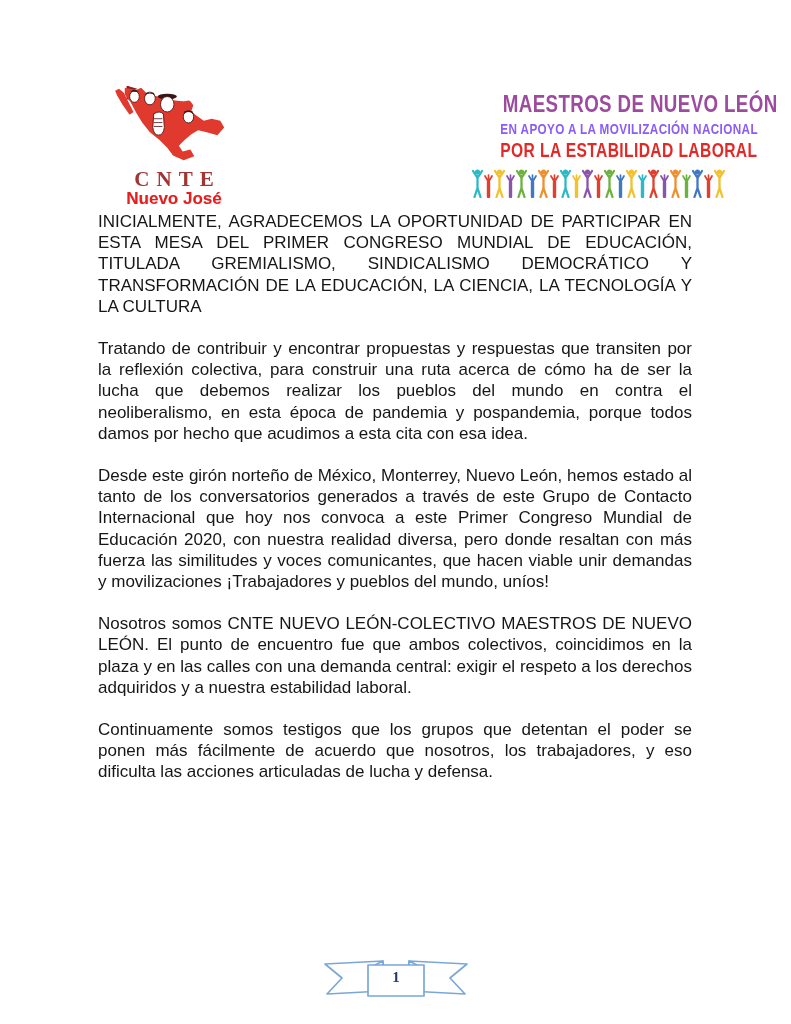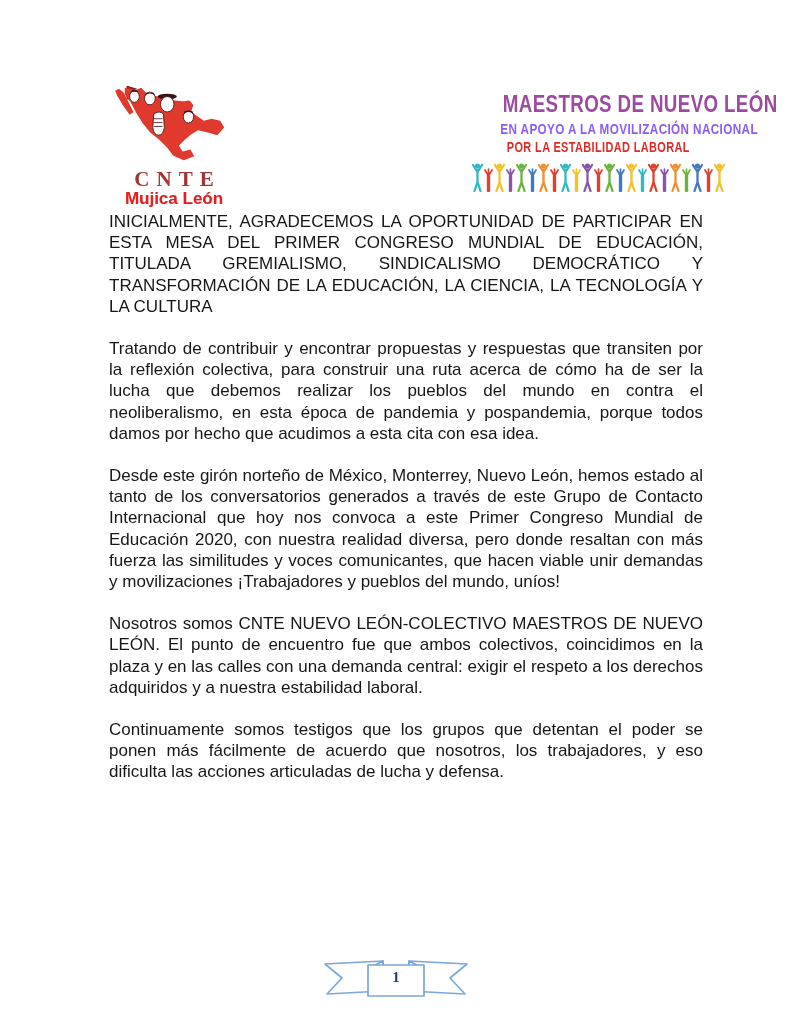--- a/index.html
+++ b/index.html
@@ -15,28 +15,28 @@
     letter-spacing:7px;padding-left:7px;color:#a33434;margin-top:3px;line-height:1;
   }
   .logo-region{font-size:17px;font-weight:bold;color:#e41f1f;line-height:1.1;
     text-shadow:0.4px 0.4px 0 #f6b7b7;}
   
   .masthead{position:absolute;left:464px;top:92px;width:268px;text-align:center;line-height:1;}
   .masthead .cond{display:inline-block;font-weight:bold;transform:scaleX(0.78);
     transform-origin:center;white-space:nowrap;letter-spacing:0.5px;}
   .mh1{font-size:24px;color:#9c4b9f;}
   .mh2{font-size:15px;color:#a43fa4;margin-top:5px;}
-  .mh3{font-size:14px;color:#e12a28;margin-top:4px;}
+  .mh3{font-size:20px;color:#e12a28;margin-top:4px;}
   .people-row{margin-top:7px;height:31px;display:flex;justify-content:center;
     align-items:flex-end;gap:1px;}
   .people-row svg{display:block;}
   
   .body-text{
     position:absolute;left:98px;top:211px;width:594px;
-    font-size:17px;line-height:21.2px;text-align:justify;color:#161616;margin-left:11px;
+    font-size:17px;line-height:21.2px;text-align:justify;color:#161616;
   }
   .body-text p{margin:0 0 21px 0;}
   .bold{font-weight:bold;}
   
   .ribbon{position:absolute;left:321px;top:953px;width:150px;height:52px;}
   .ribbon svg{display:block;}
   .page-num{
     position:absolute;left:0;top:16px;width:100%;text-align:center;
     font-family:"Liberation Serif",serif;font-weight:bold;font-size:15px;color:#1f3b6e;
   }
@@ -67,21 +67,21 @@
       <ellipse cx="58" cy="13" rx="10" ry="3" fill="#3a1515"></ellipse>
       <ellipse cx="58" cy="21" rx="7" ry="8" fill="#fff" stroke="#5a2020" stroke-width="1"></ellipse>
       <path d="M51,18 A7,6 0 0 1 65,18 L64,13 L52,13 Z" fill="#3a1515"></path>
       <ellipse cx="80" cy="34" rx="5.4" ry="6.4" fill="#fff" stroke="#5a2020" stroke-width="1"></ellipse>
       <path d="M75,32 A5.5,5 0 0 1 85,32 L84,28 L76,28 Z" fill="#3a1515"></path>
 
       <path d="M44,31 q6,-4 10,0 l1,14 q-1,8 -6,8 q-5,0 -6,-8 Z" fill="#fff" stroke="#5a2020" stroke-width="1"></path>
       <path d="M44,36 h9 M44,40 h9 M44,44 h9" stroke="#5a2020" stroke-width="0.9" fill="none"></path>
     </svg>
     <div class="logo-org" style="color: rgb(163, 52, 52);">CNTE</div>
-    <div class="logo-region" style="color: rgb(228, 31, 31);">Mujica León</div>
+    <div class="logo-region" style="color: rgb(228, 31, 31);">Nuevo José</div>
   </div>
 
   <div class="masthead">
     <div class="mh1" style="color: rgb(156, 75, 159);"><span class="cond">MAESTROS DE NUEVO LEÓN</span></div>
     <div class="mh2" style="color: #8b5cf6;"><span class="cond">EN APOYO A LA MOVILIZACIÓN NACIONAL</span></div>
     <div class="mh3" style="color: rgb(225, 42, 40);"><span class="cond">POR LA ESTABILIDAD LABORAL</span></div>
     <div class="people-row">
         <span>
           <svg width="11" height="30" viewBox="0 0 11 30">
             <circle cx="5.5" cy="4" r="2.6" fill="#2fb8c5"></circle>

